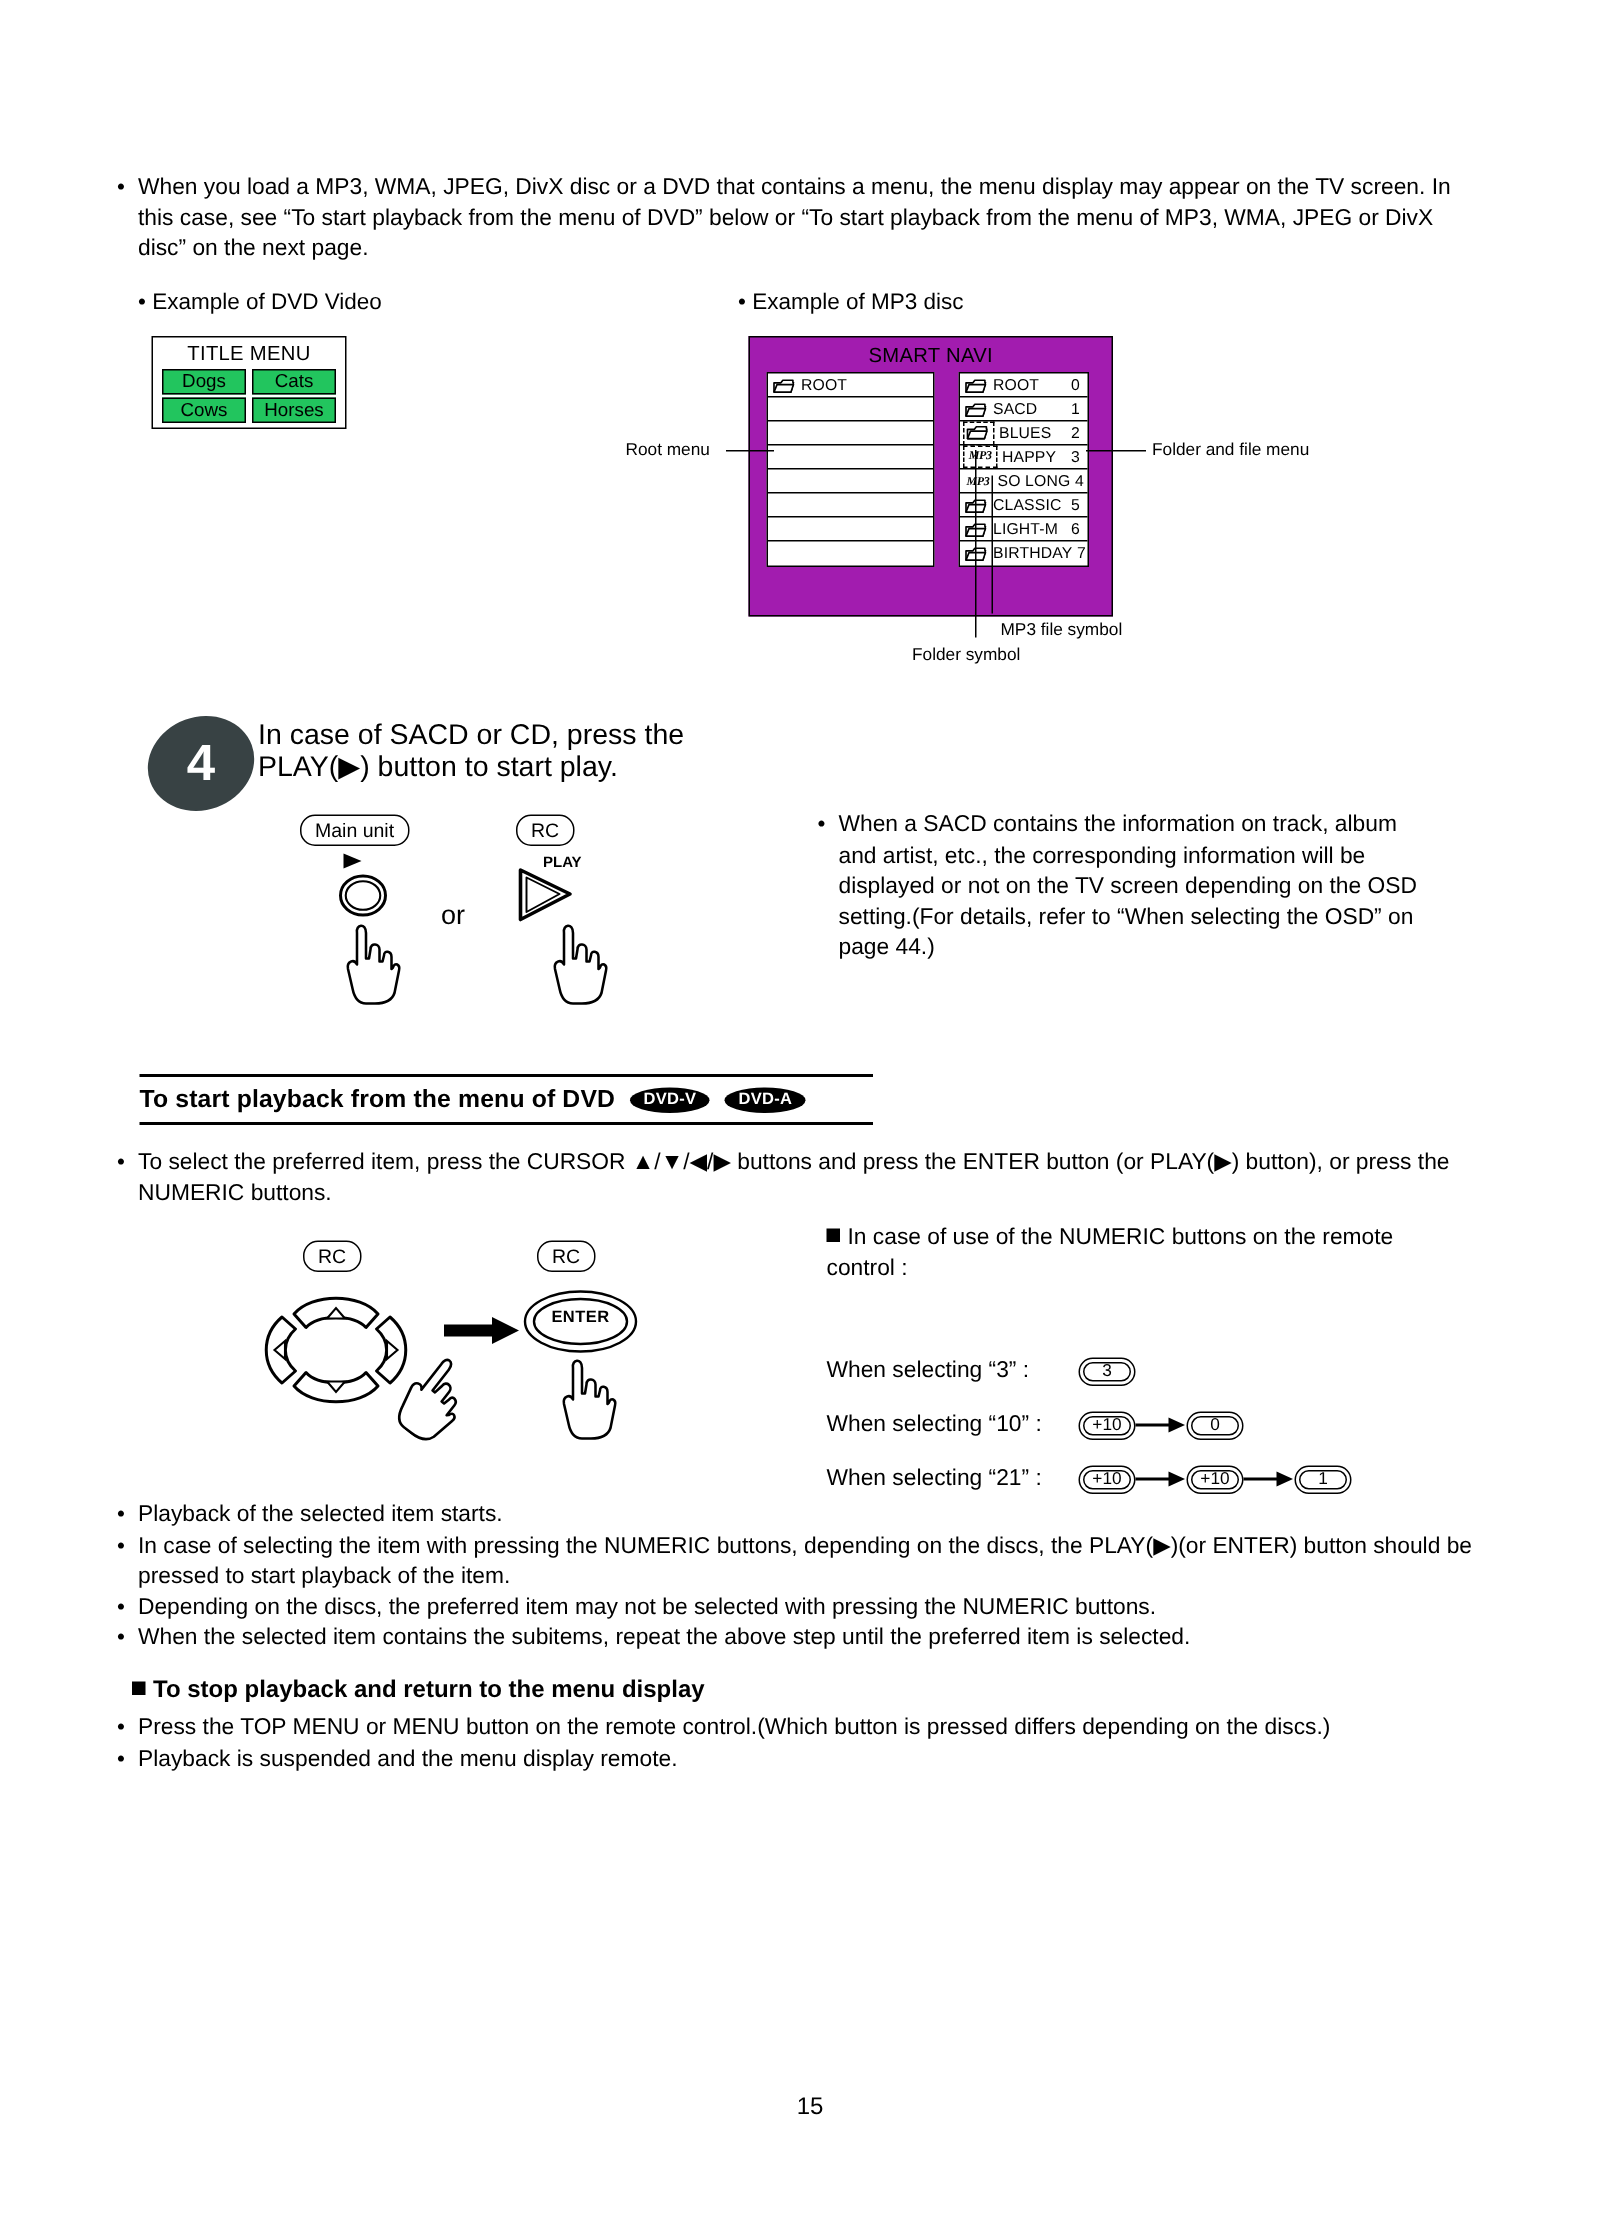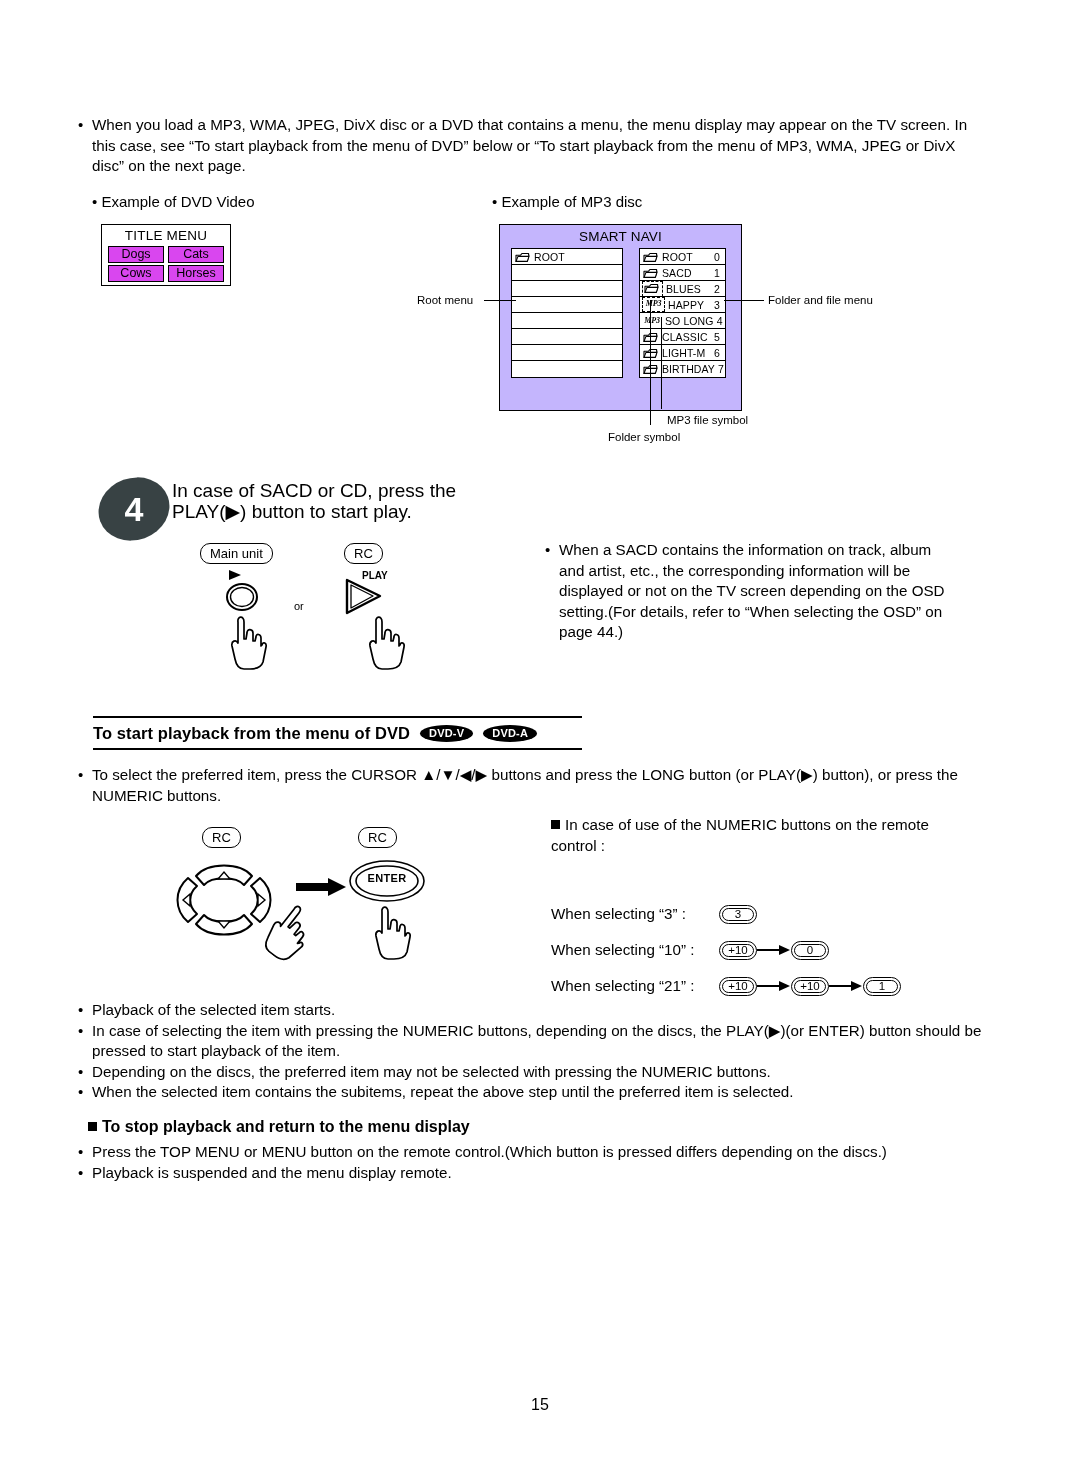--- a/index.html
+++ b/index.html
@@ -28,27 +28,27 @@
   }
   #title-menu-box .tm-title{
     text-align:center;font-size:13.5px;line-height:16px;margin-top:3px;letter-spacing:.2px;
   }
   #title-menu-box .tm-grid{
     display:grid;grid-template-columns:1fr 1fr;gap:2px 4px;
     padding:0 6px;margin-top:2px;
   }
   #title-menu-box .tm-cell{
     border:1.2px solid #000;text-align:center;font-size:12.5px;line-height:15px;
-    background:#d946ef;
+    background:#22c55e;
   }
 
   
   #smartnavi-box{
     position:absolute;left:499px;top:224px;width:241px;height:185px;
-    border:1.5px solid #000;background:#c4b5fd;
+    border:1.5px solid #000;background:#a21caf;
   }
   #smartnavi-box .sn-title{
     text-align:center;font-size:13.5px;line-height:17px;margin-top:3px;letter-spacing:.2px;
   }
   .sn-cols{display:flex;gap:16px;padding:0 11px;margin-top:3px;}
   .sn-panel{border:1.2px solid #000;background:#fff;}
   #root-panel{width:110px;}
   #ff-panel{width:85px;}
   .sn-row{
     height:16px;border-bottom:1.1px solid #000;display:flex;align-items:center;
@@ -294,21 +294,21 @@
   </div>
   <div class="hand" style="position:absolute;left:224px;top:612px;">
     <svg width="46" height="58" viewBox="0 0 46 58">
       <path d="M14 10 C13 4 20 3 20 10 L20 27 L22 27 L23 21 C23 16 29 17 29 21 L29 29
                L31 29 L32 25 C32 21 37 22 37 26 L37 34 L38 33 C39 29 43 31 42 35
                L39 50 C37 56 31 57 26 57 L20 57 C14 57 12 52 11 47 L8 34
                C7 29 12 27 14 31 Z" fill="#fff" stroke="#000" stroke-width="1.7" stroke-linejoin="round"></path>
     </svg>
   </div>
 
-  <div style="position:absolute;left:294px;top:600px;font-size:11px;">or</div>
+  <div style="position:absolute;left:294px;top:600px;font-size:18px;">or</div>
 
   <div class="pill" style="position:absolute;left:344px;top:543px;">RC</div>
   <div style="position:absolute;left:362px;top:570px;font-size:10px;font-weight:bold;">PLAY</div>
   <div style="position:absolute;left:340px;top:574px;">
     <svg width="44" height="44" viewBox="0 0 44 44">
       <polygon points="7,6 40,22 7,39" fill="#fff" stroke="#000" stroke-width="2.4" stroke-linejoin="round"></polygon>
       <polygon points="11,11 33,22 11,34" fill="#fff" stroke="#000" stroke-width="1.3" stroke-linejoin="round"></polygon>
     </svg>
   </div>
   <div class="hand" style="position:absolute;left:362px;top:612px;">
@@ -326,21 +326,21 @@
   </div>
 
   <div id="sec-head">
     <span class="h-txt">To start playback from the menu of DVD</span>
     <span class="badge">DVD-V</span>
     <span class="badge">DVD-A</span>
   </div>
 
   <div class="blk bullet-row" style="left:78px;top:765px;width:905px;">
     <div class="dot">•</div>
-    <div class="txt">To select the preferred item, press the CURSOR ▲/▼/◀/▶ buttons and press the LONG button (or PLAY(▶) button), or press the NUMERIC buttons.</div>
+    <div class="txt">To select the preferred item, press the CURSOR ▲/▼/◀/▶ buttons and press the ENTER button (or PLAY(▶) button), or press the NUMERIC buttons.</div>
   </div>
 
   <div class="pill" style="position:absolute;left:202px;top:827px;">RC</div>
   <div style="position:absolute;left:166px;top:852px;">
     <svg width="116" height="96" viewBox="0 0 116 96">
 
       <g>
         <path d="M30 24 C42 10 74 10 86 24 L78 33 C70 24 46 24 38 33 Z" fill="#fff" stroke="#000" stroke-width="2" stroke-linejoin="round"></path>
         <polygon points="52,27 64,27 58,20" fill="#fff" stroke="#000" stroke-width="1.4"></polygon>
       </g>

